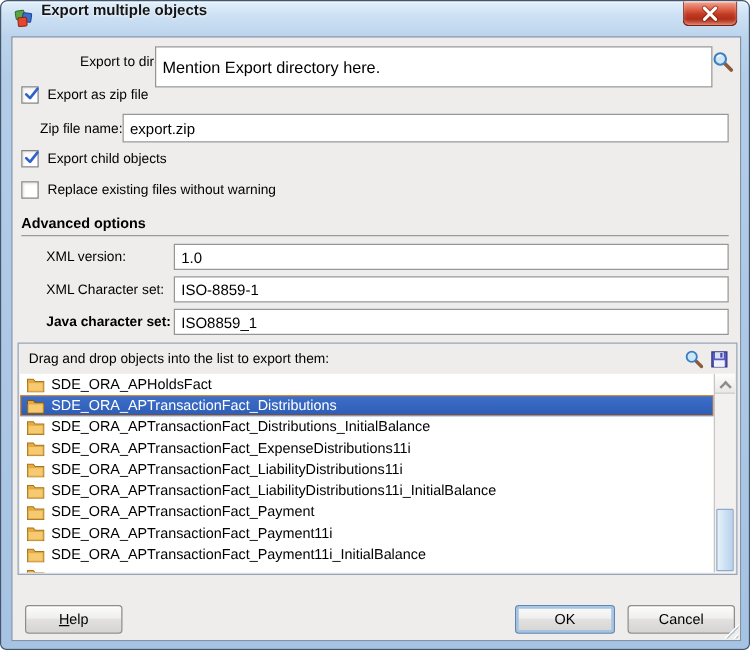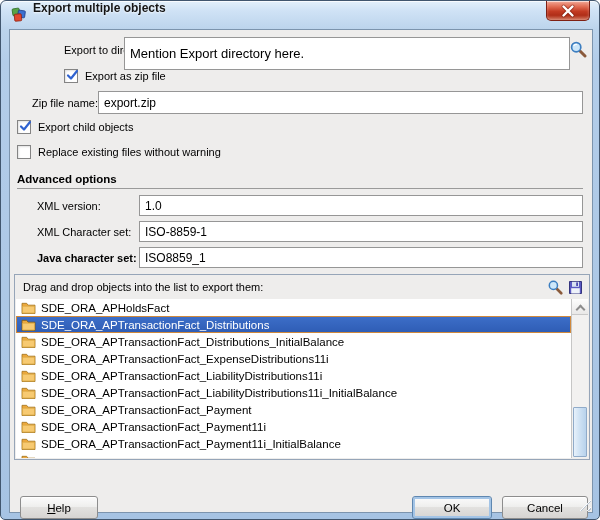--- a/index.html
+++ b/index.html
@@ -113,21 +113,20 @@
 
   
   .btn {
     position:absolute; height:23px;
     display:flex; align-items:center; justify-content:center;
     font-size:11.5px; color:#000;
     background:linear-gradient(180deg,#fbfbfb 0%,#efefee 45%,#e2e1df 50%,#d6d4d2 100%);
     border:1px solid #8d8d8d; border-radius:3px;
     box-shadow:inset 0 1px 0 #ffffff;
     cursor:pointer;
-    margin-top:12px;
   }
   .btn.focused {
     border-color:#5f87b0;
     box-shadow:inset 0 0 0 2px #a3c4e6, inset 0 1px 0 #ffffff;
   }
   .btn-label { display:inline-block; }
   .btn-label.underline-first::first-letter { text-decoration:underline; }
 
   
   .grip {
@@ -166,21 +165,21 @@
     <span class="lbl" style="left:7px; top:14px;padding-left:47px;">Export to directory:</span>
     <input class="tf" style="left: 102px; top: 7px; width: 446px; height: 33px; font-size: 13px; margin-left: 12px;" value="Mention Export directory here.">
     <span class="hdr-icon" style="position:absolute; left:554px; top:10px;">
       <svg width="18" height="18" viewBox="0 0 18 18">
         <line x1="11" y1="11" x2="16" y2="16" stroke="#8a5a3b" stroke-width="3" stroke-linecap="round"></line>
         <circle cx="7.2" cy="7.2" r="4.6" fill="#cde7fa" stroke="#3c7ec0" stroke-width="1.7"></circle>
         <path d="M5 5.4 A3 3 0 0 1 7.4 4.4" stroke="#ffffff" stroke-width="1.2" fill="none" stroke-linecap="round"></path>
       </svg>
     </span>
 
-    <div class="cb-row" style="left:7px; top:39px;margin-left:47px;">
+    <div class="cb-row" style="left:7px; top:39px;">
       <span class="cb checked">
         <svg width="15" height="15" viewBox="0 0 15 15">
             <path d="M3 7.5 L6 10.5 L12 3" stroke="#2f62d0" stroke-width="2.2" fill="none" stroke-linecap="round" stroke-linejoin="round"></path>
           </svg>
       </span>
       <span class="cb-label">Export as zip file</span>
     </div>
 
     <span class="lbl" style="left:22px; top:67px;">Zip file name:</span>
     <input class="tf" style="left: 88px; top: 61px; width: 485px; height: 23px;" value="export.zip">

